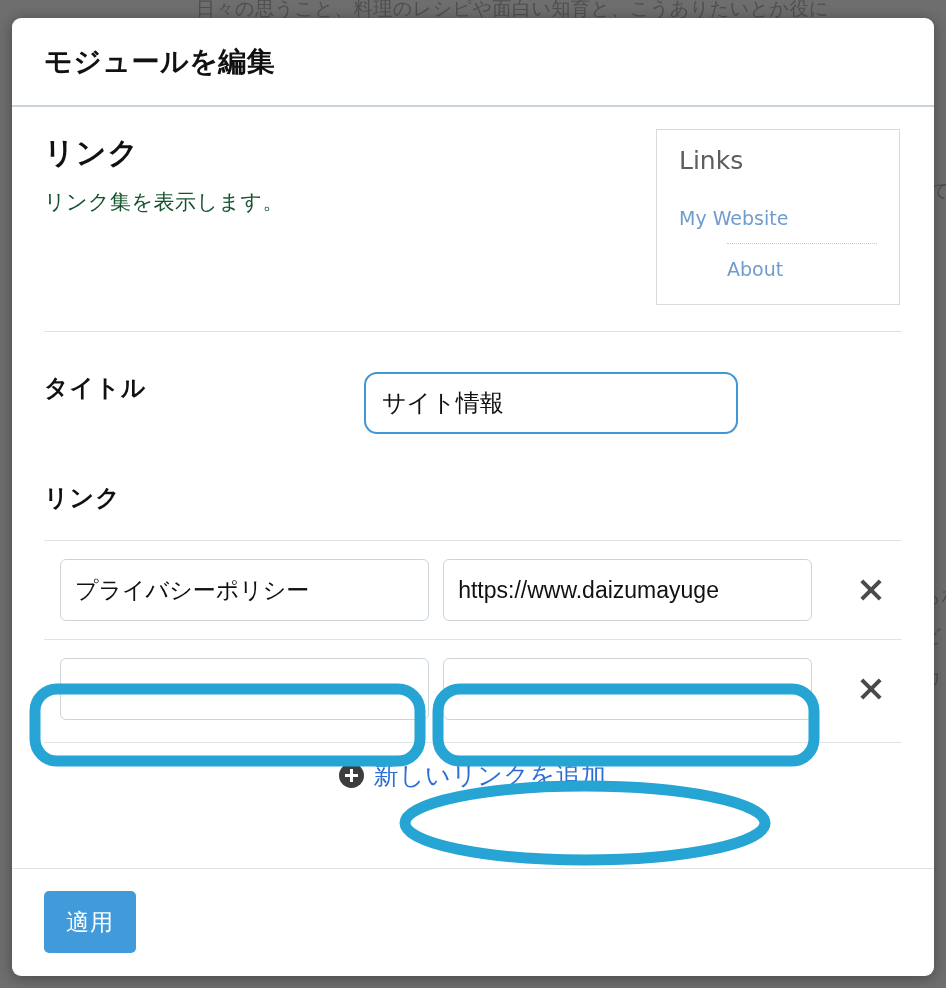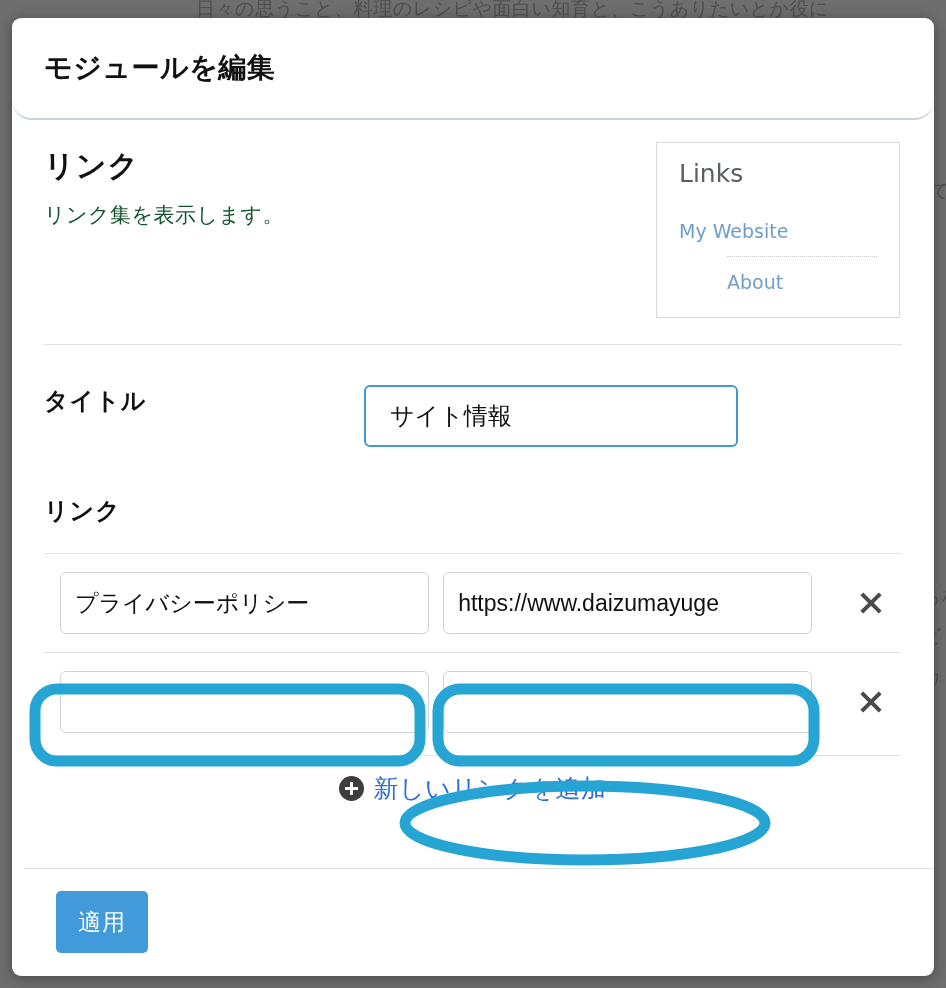--- a/index.html
+++ b/index.html
@@ -36,25 +36,24 @@
     left: 12px; top: 18px;
     width: 922px; height: 958px;
     background: #ffffff;
     border-radius: 9px;
     box-shadow: 0 2px 14px rgba(0,0,0,.35);
     overflow: hidden;
   }
 
   
   #modal-header {
-    height: 102px;
+    height: 89px;
     padding: 0 32px;
     display: flex; align-items: center;
     border-bottom: 2px solid #c9d3d9;
-    border-radius: 20px;
   }
   #modal-title {
     font-size: 28px;
     font-weight: bold;
     color: #111;
     letter-spacing: .5px;
   }
 
   
   #modal-body {
@@ -106,23 +105,23 @@
     display: flex; align-items: flex-start;
     margin-top: 40px;
   }
   #title-label {
     font-size: 24px; font-weight: bold; color: #111;
     width: 320px; letter-spacing: 1px;
   }
   #title-input {
     width: 374px; height: 62px;
     border: 2px solid #4196d6;
-    border-radius: 6px;
+    border-radius: 13px;
     font-size: 24px;
-    padding: 0 24px;
+    padding: 0 16px;
     color: #111;
     outline: none;
     font-family: "Liberation Sans", sans-serif;
   }
 
   
   #links-label {
     font-size: 24px; font-weight: bold; color: #111;
     margin: 48px 0 26px 0; letter-spacing: 1px;
   }
@@ -180,21 +179,21 @@
     background: #3d3d3d; position: relative; flex: 0 0 auto;
   }
   #plus-icon::before, #plus-icon::after {
     content: ""; position: absolute; background: #fff;
   }
   #plus-icon::before { left: 6px;  top: 11px; width: 13px; height: 3px; }
   #plus-icon::after  { left: 11px; top: 6px;  width: 3px;  height: 13px; }
 
   
   #modal-footer {
-    position: absolute; left: 12px; right: 0; bottom: 0;
+    position: absolute; left: 0; right: 0; bottom: 0;
     height: 108px;
     border-top: 1px solid #dfe3e6;
     padding: 22px 32px;
   }
   #apply-button {
     background: #419ada;
     color: #fff;
     border: none; border-radius: 5px;
     font-size: 23px;
     padding: 0 22px;

